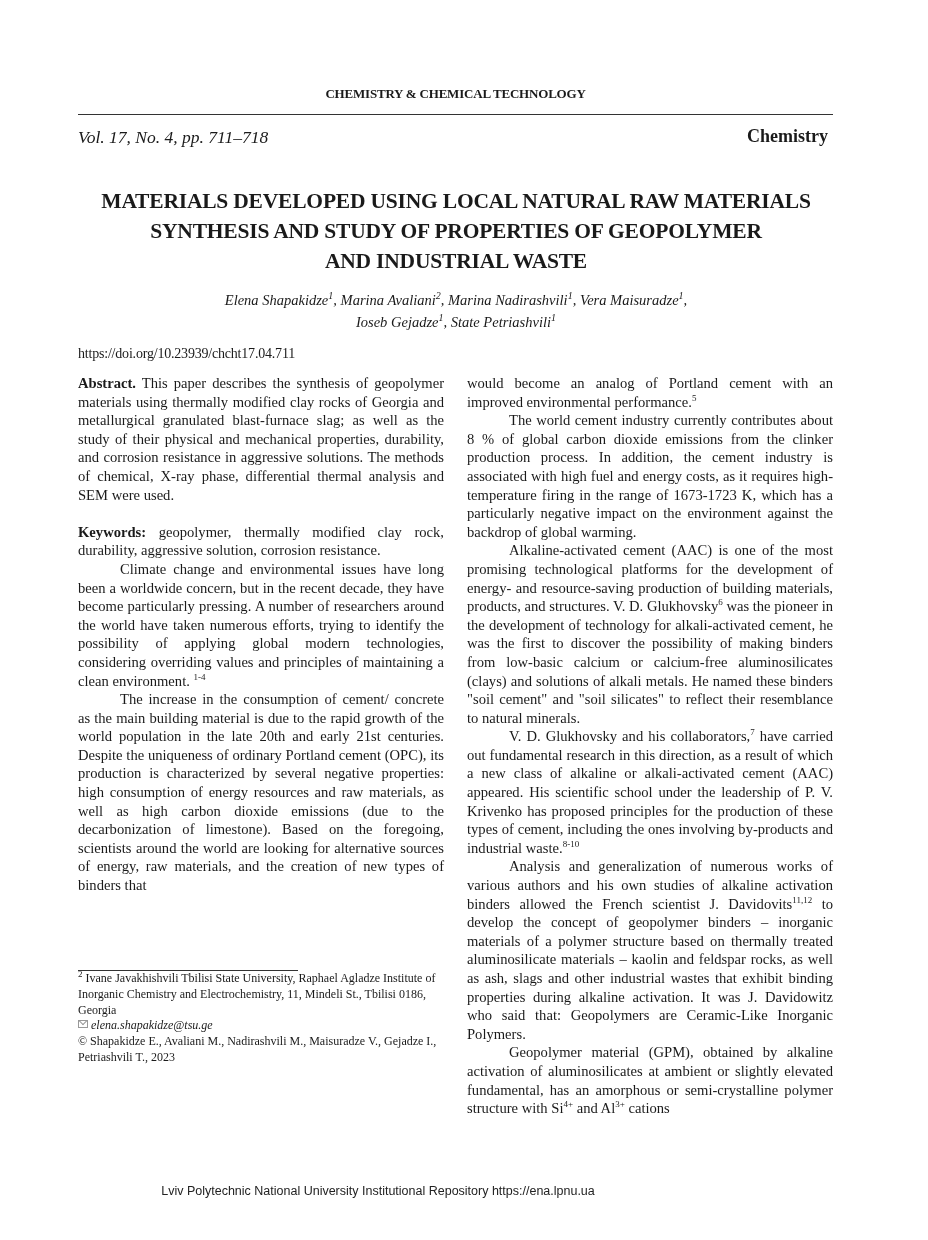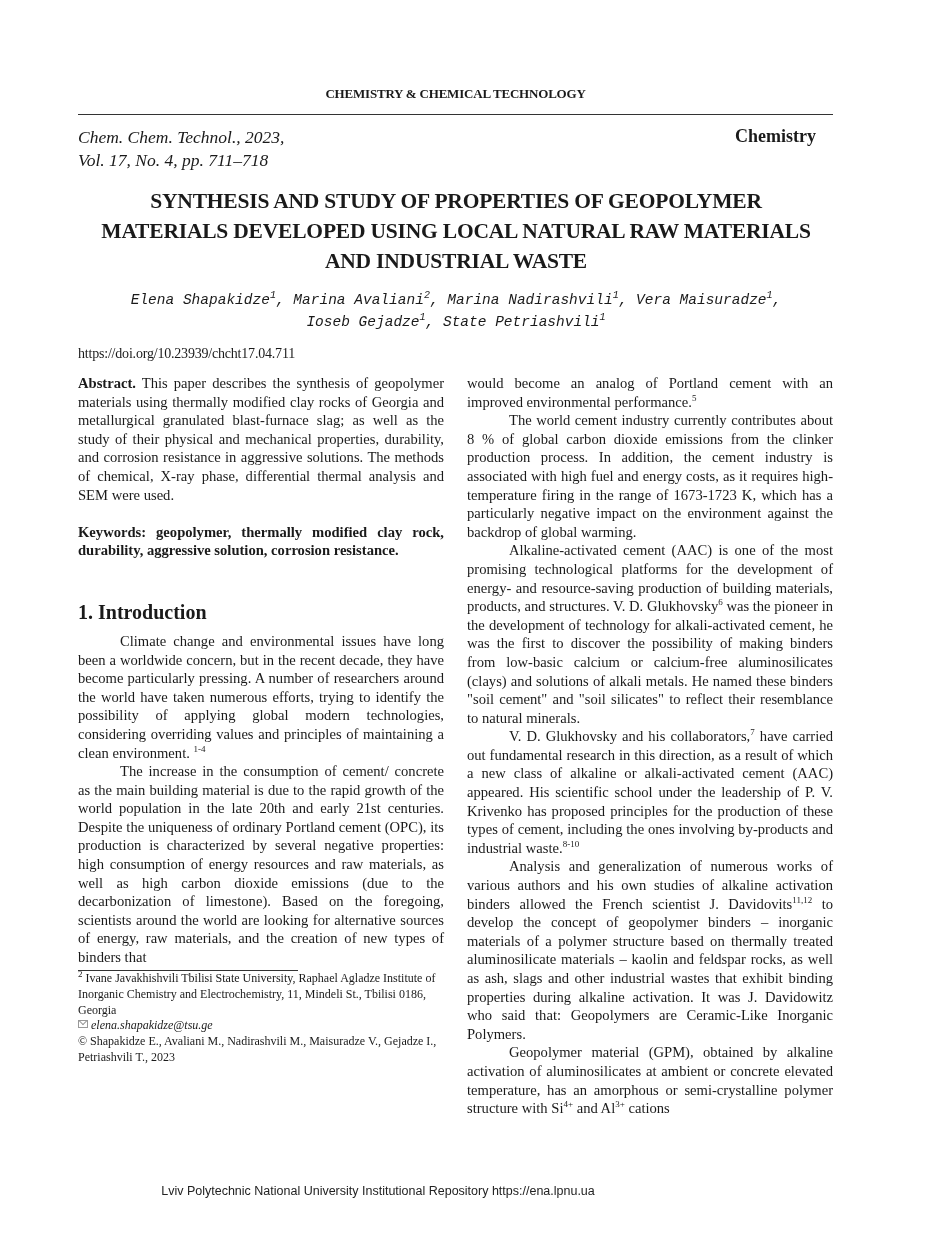--- a/index.html
+++ b/index.html
@@ -1,84 +1,82 @@
 <!DOCTYPE html>
 <html><head>
 <meta charset="utf-8">
 <style>
   html, body { margin: 0; padding: 0; background: #ffffff; }
   body { width: 928px; height: 1240px; position: relative; overflow: hidden; color: #1a1a1a; font-family: "Liberation Serif", serif; }
   .journal-header { position: absolute; left: 78px; top: 86px; width: 755px; text-align: center; font-weight: bold; font-size: 13px; letter-spacing: -0.2px; }
   .header-rule { position: absolute; left: 78px; top: 114px; width: 755px; height: 1px; background: #333; }
   .cite { position: absolute; left: 78px; top: 126px; font-style: italic; font-size: 17.5px; line-height: 23px; }
-  .section-label { position: absolute; right: 112px; top: 126px; font-weight: bold; font-size: 18px; }
+  .section-label { position: absolute; right: 100px; top: 126px; font-weight: bold; font-size: 18px; }
   .title { position: absolute; left: 70px; top: 186px; width: 772px; text-align: center; font-weight: bold; font-size: 21.5px; line-height: 30px; letter-spacing: -0.2px; }
-  .authors { position: absolute; left: 70px; top: 289px; width: 772px; text-align: center; font-style: italic; font-family: Liberation Mono, monospace; font-size: 14.5px; line-height: 22px; }
+  .authors { position: absolute; left: 70px; top: 289px; width: 772px; text-align: center; font-style: italic; font-family: Liberation Serif, serif; font-size: 14.5px; line-height: 22px; }
   .authors sup { font-size: 10px; }
   .doi { position: absolute; left: 78px; top: 346px; font-size: 14px; letter-spacing: -0.2px; }
   .col { position: absolute; top: 374px; width: 366px; font-size: 14.6px; line-height: 18.6px; text-align: justify; }
   .col-left { left: 78px; }
   .col-right { left: 467px; }
   .col p { margin: 0; }
   .indent { text-indent: 42px; }
-  .kw { margin-top: 18.6px !important; font-weight: bold; }
+  .kw { margin-top: 18.6px !important; }
   .section-heading { font-weight: bold; font-size: 20px; margin: 40px 0 8px 0 !important; line-height: 24px; text-align: left; }
   sup { font-size: 9px; line-height: 0; vertical-align: super; }
   .footnotes { position: absolute; left: 78px; top: 971px; width: 370px; font-size: 12px; line-height: 15.8px; }
   .fn-rule { position: absolute; left: 78px; top: 970px; width: 220px; height: 1px; background: #333; }
   .footnotes p { margin: 0; }
   .footnotes .email { font-style: italic; }
   .mail-icon { display: inline-block; width: 8px; height: 6px; border: 1px solid #999; position: relative; margin-right: 3px; vertical-align: 1px; }
   .mail-icon::after { content: ""; position: absolute; left: 1px; top: -3px; width: 5px; height: 5px; border-right: 1px solid #999; border-bottom: 1px solid #999; transform: rotate(45deg); }
   .footer { position: absolute; left: 0; top: 1184px; width: 756px; text-align: center; font-family: "Liberation Sans", sans-serif; font-size: 12.5px; color: #222; }
 </style>
 </head>
 <body>
 
 <div class="journal-header">CHEMISTRY &amp; CHEMICAL TECHNOLOGY</div>
 <div class="header-rule"></div>
 
 <div class="cite">
-  <div>Chem. Chem. Technol., 2023,</div>
   <div>Vol. 17, No. 4, pp. 711–718</div>
 </div>
 <div class="section-label">Chemistry</div>
 
 <div class="title">
+  <div>MATERIALS DEVELOPED USING LOCAL NATURAL RAW MATERIALS</div>
   <div>SYNTHESIS AND STUDY OF PROPERTIES OF GEOPOLYMER</div>
-  <div>MATERIALS DEVELOPED USING LOCAL NATURAL RAW MATERIALS</div>
   <div>AND INDUSTRIAL WASTE</div>
 </div>
 
 <div class="authors">
   <span><span>Elena Shapakidze</span><sup>1</sup>, </span>
   <span><span>Marina Avaliani</span><sup>2</sup>, </span>
   <span><span>Marina Nadirashvili</span><sup>1</sup>, </span>
   <span><span>Vera Maisuradze</span><sup>1</sup>,</span><br>
   <span><span>Ioseb Gejadze</span><sup>1</sup>, </span>
   <span><span>State Petriashvili</span><sup>1</sup></span>
 </div>
 
 <div class="doi">https://doi.org/10.23939/chcht17.04.711</div>
 
 <div class="col col-left">
   <p><b>Abstract.</b><span> This paper describes the synthesis of geopolymer materials using thermally modified clay rocks of Georgia and metallurgical granulated blast-furnace slag; as well as the study of their physical and mechanical properties, durability, and corrosion resistance in aggressive solutions. The methods of chemical, X-ray phase, differential thermal analysis and SEM were used.</span></p>
   <p class="kw"><b>Keywords:</b><span> geopolymer, thermally modified clay rock, durability, aggressive solution, corrosion resistance.</span></p>
-  <p class="section-heading">1. Introduction</p>
   <p class="indent"><span>Climate change and environmental issues have long been a worldwide concern, but in the recent decade, they have become particularly pressing. A number of researchers around the world have taken numerous efforts, trying to identify the possibility of applying global modern technologies, considering overriding values and principles of maintaining a clean environment. </span><sup>1-4</sup></p>
   <p class="indent">The increase in the consumption of cement/ concrete as the main building material is due to the rapid growth of the world population in the late 20th and early 21st centuries. Despite the uniqueness of ordinary Portland cement (OPC), its production is characterized by several negative properties: high consumption of energy resources and raw materials, as well as high carbon dioxide emissions (due to the decarbonization of limestone). Based on the foregoing, scientists around the world are looking for alternative sources of energy, raw materials, and the creation of new types of binders that</p>
 </div>
 
 <div class="col col-right">
   <p><span>would become an analog of Portland cement with an improved environmental performance.</span><sup>5</sup></p>
   <p class="indent">The world cement industry currently contributes about 8 % of global carbon dioxide emissions from the clinker production process. In addition, the cement industry is associated with high fuel and energy costs, as it requires high-temperature firing in the range of 1673-1723 K, which has a particularly negative impact on the environment against the backdrop of global warming.</p>
   <p class="indent"><span>Alkaline-activated cement (AAC) is one of the most promising technological platforms for the development of energy- and resource-saving production of building materials, products, and structures. V. D. Glukhovsky</span><sup>6</sup><span> was the pioneer in the development of technology for alkali-activated cement, he was the first to discover the possibility of making binders from low-basic calcium or calcium-free aluminosilicates (clays) and solutions of alkali metals. He named these binders "soil cement" and "soil silicates" to reflect their resemblance to natural minerals.</span></p>
   <p class="indent"><span>V. D. Glukhovsky and his collaborators,</span><sup>7</sup><span> have carried out fundamental research in this direction, as a result of which a new class of alkaline or alkali-activated cement (AAC) appeared. His scientific school under the leadership of P. V. Krivenko has proposed principles for the production of these types of cement, including the ones involving by-products and industrial waste.</span><sup>8-10</sup></p>
   <p class="indent"><span>Analysis and generalization of numerous works of various authors and his own studies of alkaline activation binders allowed the French scientist J. Davidovits</span><sup>11,12</sup><span> to develop the concept of geopolymer binders – inorganic materials of a polymer structure based on thermally treated aluminosilicate materials – kaolin and feldspar rocks, as well as ash, slags and other industrial wastes that exhibit binding properties during alkaline activation. It was J. Davidowitz who said that: Geopolymers are Ceramic-Like Inorganic Polymers.</span></p>
-  <p class="indent"><span>Geopolymer material (GPM), obtained by alkaline activation of aluminosilicates at ambient or concrete elevated temperature, has an amorphous or semi-crystalline polymer structure with Si</span><sup>4+</sup><span> and Al</span><sup>3+</sup><span> cations</span></p>
+  <p class="indent"><span>Geopolymer material (GPM), obtained by alkaline activation of aluminosilicates at ambient or slightly elevated fundamental, has an amorphous or semi-crystalline polymer structure with Si</span><sup>4+</sup><span> and Al</span><sup>3+</sup><span> cations</span></p>
 </div>
 
 <div class="fn-rule"></div>
 <div class="footnotes">
   <p><sup>2</sup><span> Ivane Javakhishvili Tbilisi State University, Raphael Agladze Institute of Inorganic Chemistry and Electrochemistry, 11, Mindeli St., Tbilisi 0186, Georgia</span></p>
   <p><span class="mail-icon"></span><span class="email">elena.shapakidze@tsu.ge</span></p>
   <p>© Shapakidze E., Avaliani M., Nadirashvili M., Maisuradze V., Gejadze I., Petriashvili T., 2023</p>
 </div>
 
 <div class="footer">Lviv Polytechnic National University Institutional Repository https://ena.lpnu.ua</div>

